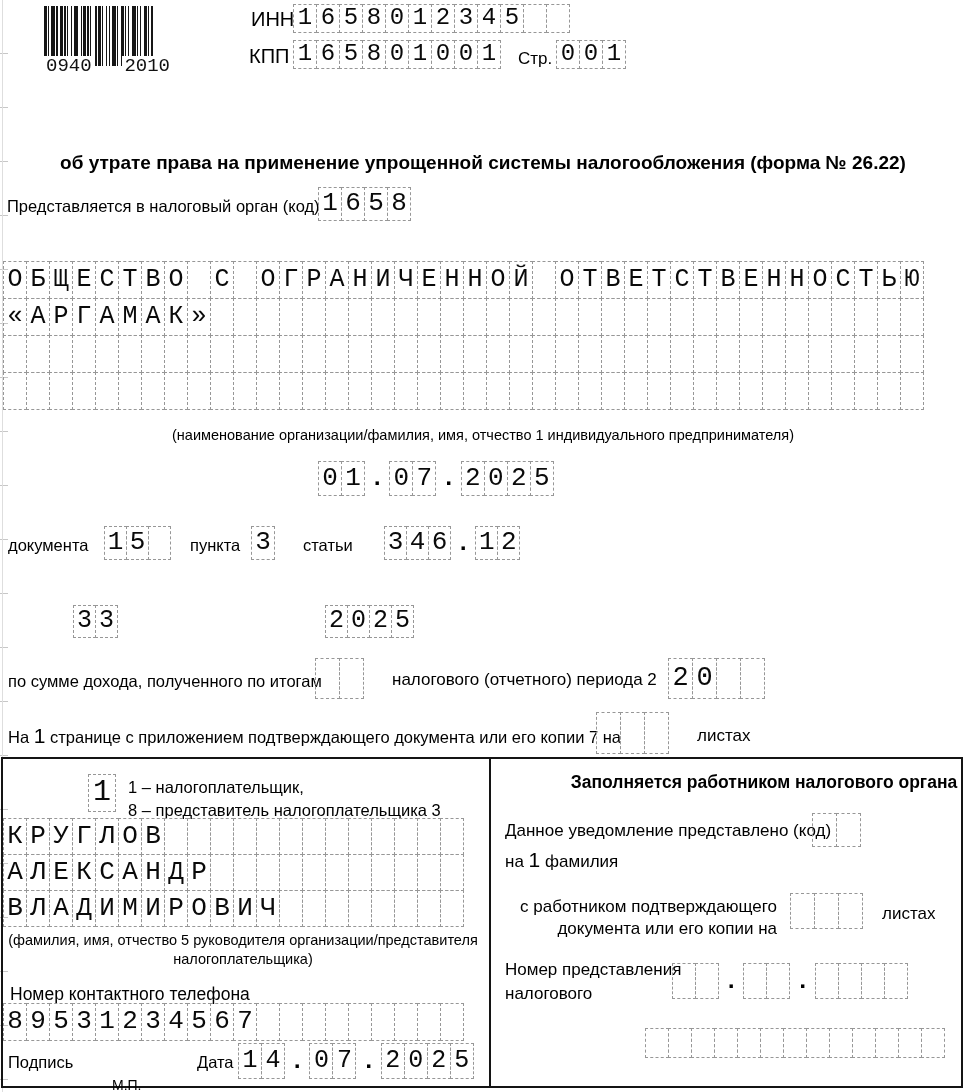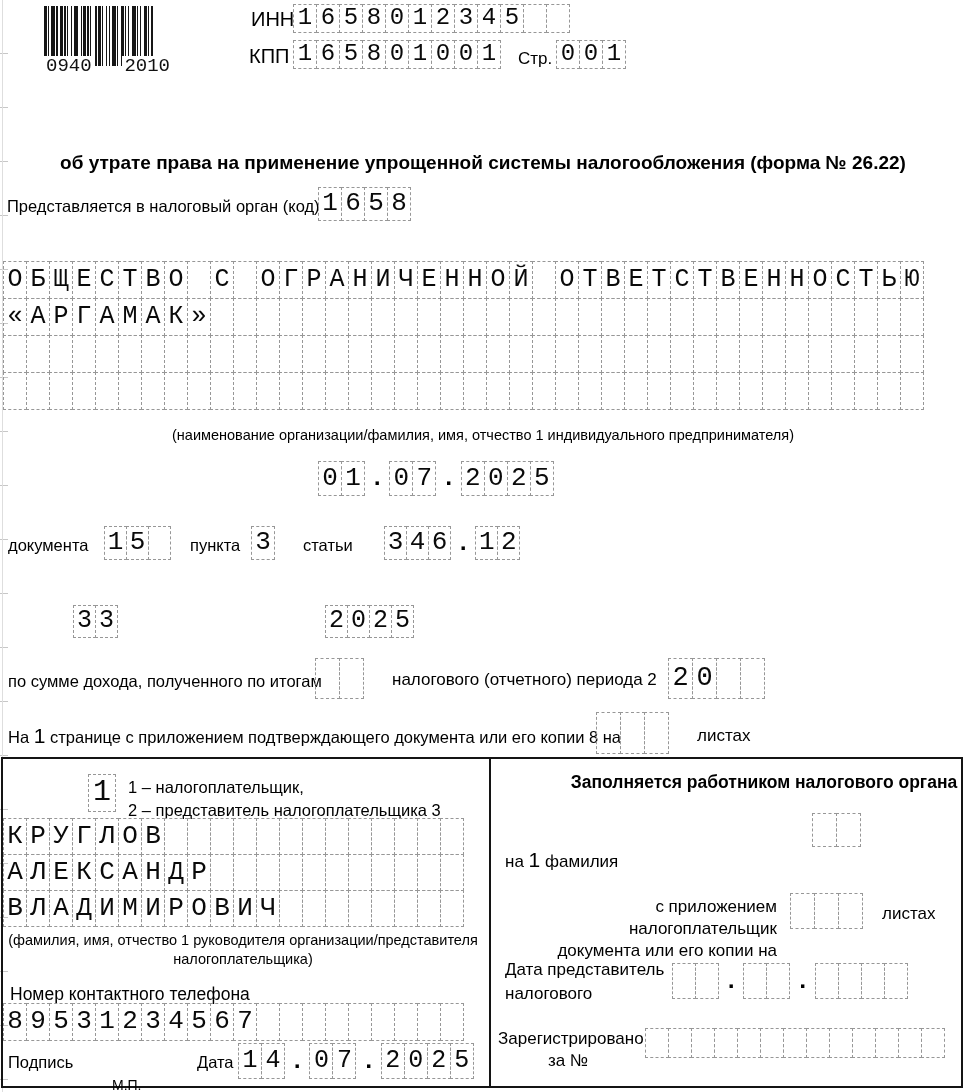--- a/index.html
+++ b/index.html
@@ -146,85 +146,82 @@
   <div class="cells abs" style="left:325px;top:605px;"><span class="cell" style="width: 23px; height: 33px; line-height: 30px; font-size: 25px;">2</span><span class="cell" style="width: 23px; height: 33px; line-height: 30px; font-size: 25px;">0</span><span class="cell" style="width: 23px; height: 33px; line-height: 30px; font-size: 25px;">2</span><span class="cell" style="width: 23px; height: 33px; line-height: 30px; font-size: 25px;">5</span></div>
 
   <div class="abs lbl" style="left:8px;top:672px;">по сумме дохода, полученного по итогам</div>
   <div class="cells abs" style="left:315px;top:658px;"><span class="cell" style="width: 25px; height: 41px; line-height: 38px; font-size: 26px;"></span><span class="cell" style="width: 25px; height: 41px; line-height: 38px; font-size: 26px;"></span></div>
   <div class="abs lbl" style="left:392px;top:670px;font-size:17px;">налогового (отчетного) периода 2</div>
   <div class="cells abs" style="left:668px;top:658px;"><span class="cell" style="width: 25px; height: 41px; line-height: 38px; font-size: 27px;">2</span><span class="cell" style="width: 25px; height: 41px; line-height: 38px; font-size: 27px;">0</span><span class="cell" style="width: 25px; height: 41px; line-height: 38px; font-size: 27px;"></span><span class="cell" style="width: 25px; height: 41px; line-height: 38px; font-size: 27px;"></span></div>
 
   <div class="abs lbl" style="left:8px;top:724px;">
     <span>На</span>
     <span class="bignum">1</span>
-    <span>странице с приложением подтверждающего документа или его копии 8  на</span>
+    <span>странице с приложением подтверждающего документа или его копии 7  на</span>
   </div>
   <div class="cells abs" style="left:596px;top:712px;"><span class="cell" style="width: 25px; height: 42px; line-height: 39px; font-size: 26px;"></span><span class="cell" style="width: 25px; height: 42px; line-height: 39px; font-size: 26px;"></span><span class="cell" style="width: 25px; height: 42px; line-height: 39px; font-size: 26px;"></span></div>
   <div class="abs lbl" style="left:697px;top:726px;font-size:17px;">листах</div>
 
   <div id="bottom-frame"></div>
   <div id="col-divider"></div>
 
   <div class="cells abs" style="left:88px;top:774px;"><span class="cell" style="width: 28px; height: 38px; line-height: 35px; font-size: 30px;">1</span></div>
   <div class="abs lbl" style="left:128px;top:776px;line-height:23px;">
     <div>1 – налогоплательщик,</div>
-    <div>2 – представитель налогоплательщика 3</div>
+    <div>8 – представитель налогоплательщика 3</div>
   </div>
 
   <div class="abs" style="left:3px;top:819px;">
     <div class="cells orgrow"><span class="cell" style="width: 24px; height: 37px; line-height: 34px; font-size: 26px;">К</span><span class="cell" style="width: 24px; height: 37px; line-height: 34px; font-size: 26px;">Р</span><span class="cell" style="width: 24px; height: 37px; line-height: 34px; font-size: 26px;">У</span><span class="cell" style="width: 24px; height: 37px; line-height: 34px; font-size: 26px;">Г</span><span class="cell" style="width: 24px; height: 37px; line-height: 34px; font-size: 26px;">Л</span><span class="cell" style="width: 24px; height: 37px; line-height: 34px; font-size: 26px;">О</span><span class="cell" style="width: 24px; height: 37px; line-height: 34px; font-size: 26px;">В</span><span class="cell" style="width: 24px; height: 37px; line-height: 34px; font-size: 26px;"></span><span class="cell" style="width: 24px; height: 37px; line-height: 34px; font-size: 26px;"></span><span class="cell" style="width: 24px; height: 37px; line-height: 34px; font-size: 26px;"></span><span class="cell" style="width: 24px; height: 37px; line-height: 34px; font-size: 26px;"></span><span class="cell" style="width: 24px; height: 37px; line-height: 34px; font-size: 26px;"></span><span class="cell" style="width: 24px; height: 37px; line-height: 34px; font-size: 26px;"></span><span class="cell" style="width: 24px; height: 37px; line-height: 34px; font-size: 26px;"></span><span class="cell" style="width: 24px; height: 37px; line-height: 34px; font-size: 26px;"></span><span class="cell" style="width: 24px; height: 37px; line-height: 34px; font-size: 26px;"></span><span class="cell" style="width: 24px; height: 37px; line-height: 34px; font-size: 26px;"></span><span class="cell" style="width: 24px; height: 37px; line-height: 34px; font-size: 26px;"></span><span class="cell" style="width: 24px; height: 37px; line-height: 34px; font-size: 26px;"></span><span class="cell" style="width: 24px; height: 37px; line-height: 34px; font-size: 26px;"></span></div>
     <div class="cells orgrow"><span class="cell" style="width: 24px; height: 37px; line-height: 34px; font-size: 26px;">А</span><span class="cell" style="width: 24px; height: 37px; line-height: 34px; font-size: 26px;">Л</span><span class="cell" style="width: 24px; height: 37px; line-height: 34px; font-size: 26px;">Е</span><span class="cell" style="width: 24px; height: 37px; line-height: 34px; font-size: 26px;">К</span><span class="cell" style="width: 24px; height: 37px; line-height: 34px; font-size: 26px;">С</span><span class="cell" style="width: 24px; height: 37px; line-height: 34px; font-size: 26px;">А</span><span class="cell" style="width: 24px; height: 37px; line-height: 34px; font-size: 26px;">Н</span><span class="cell" style="width: 24px; height: 37px; line-height: 34px; font-size: 26px;">Д</span><span class="cell" style="width: 24px; height: 37px; line-height: 34px; font-size: 26px;">Р</span><span class="cell" style="width: 24px; height: 37px; line-height: 34px; font-size: 26px;"></span><span class="cell" style="width: 24px; height: 37px; line-height: 34px; font-size: 26px;"></span><span class="cell" style="width: 24px; height: 37px; line-height: 34px; font-size: 26px;"></span><span class="cell" style="width: 24px; height: 37px; line-height: 34px; font-size: 26px;"></span><span class="cell" style="width: 24px; height: 37px; line-height: 34px; font-size: 26px;"></span><span class="cell" style="width: 24px; height: 37px; line-height: 34px; font-size: 26px;"></span><span class="cell" style="width: 24px; height: 37px; line-height: 34px; font-size: 26px;"></span><span class="cell" style="width: 24px; height: 37px; line-height: 34px; font-size: 26px;"></span><span class="cell" style="width: 24px; height: 37px; line-height: 34px; font-size: 26px;"></span><span class="cell" style="width: 24px; height: 37px; line-height: 34px; font-size: 26px;"></span><span class="cell" style="width: 24px; height: 37px; line-height: 34px; font-size: 26px;"></span></div>
     <div class="cells orgrow"><span class="cell" style="width: 24px; height: 37px; line-height: 34px; font-size: 26px;">В</span><span class="cell" style="width: 24px; height: 37px; line-height: 34px; font-size: 26px;">Л</span><span class="cell" style="width: 24px; height: 37px; line-height: 34px; font-size: 26px;">А</span><span class="cell" style="width: 24px; height: 37px; line-height: 34px; font-size: 26px;">Д</span><span class="cell" style="width: 24px; height: 37px; line-height: 34px; font-size: 26px;">И</span><span class="cell" style="width: 24px; height: 37px; line-height: 34px; font-size: 26px;">М</span><span class="cell" style="width: 24px; height: 37px; line-height: 34px; font-size: 26px;">И</span><span class="cell" style="width: 24px; height: 37px; line-height: 34px; font-size: 26px;">Р</span><span class="cell" style="width: 24px; height: 37px; line-height: 34px; font-size: 26px;">О</span><span class="cell" style="width: 24px; height: 37px; line-height: 34px; font-size: 26px;">В</span><span class="cell" style="width: 24px; height: 37px; line-height: 34px; font-size: 26px;">И</span><span class="cell" style="width: 24px; height: 37px; line-height: 34px; font-size: 26px;">Ч</span><span class="cell" style="width: 24px; height: 37px; line-height: 34px; font-size: 26px;"></span><span class="cell" style="width: 24px; height: 37px; line-height: 34px; font-size: 26px;"></span><span class="cell" style="width: 24px; height: 37px; line-height: 34px; font-size: 26px;"></span><span class="cell" style="width: 24px; height: 37px; line-height: 34px; font-size: 26px;"></span><span class="cell" style="width: 24px; height: 37px; line-height: 34px; font-size: 26px;"></span><span class="cell" style="width: 24px; height: 37px; line-height: 34px; font-size: 26px;"></span><span class="cell" style="width: 24px; height: 37px; line-height: 34px; font-size: 26px;"></span><span class="cell" style="width: 24px; height: 37px; line-height: 34px; font-size: 26px;"></span></div>
   </div>
   <div class="abs lbl-sm center" style="left:3px;top:931px;width:480px;line-height:19px;">
-    <div>(фамилия, имя, отчество 1  руководителя организации/представителя</div>
+    <div>(фамилия, имя, отчество 5  руководителя организации/представителя</div>
     <div>налогоплательщика)</div>
   </div>
 
   <div class="abs lbl" style="left:10px;top:984px;font-size:17.5px;">Номер контактного телефона</div>
   <div class="cells abs" style="left:3px;top:1003px;"><span class="cell" style="width: 24px; height: 38px; line-height: 35px; font-size: 26px;">8</span><span class="cell" style="width: 24px; height: 38px; line-height: 35px; font-size: 26px;">9</span><span class="cell" style="width: 24px; height: 38px; line-height: 35px; font-size: 26px;">5</span><span class="cell" style="width: 24px; height: 38px; line-height: 35px; font-size: 26px;">3</span><span class="cell" style="width: 24px; height: 38px; line-height: 35px; font-size: 26px;">1</span><span class="cell" style="width: 24px; height: 38px; line-height: 35px; font-size: 26px;">2</span><span class="cell" style="width: 24px; height: 38px; line-height: 35px; font-size: 26px;">3</span><span class="cell" style="width: 24px; height: 38px; line-height: 35px; font-size: 26px;">4</span><span class="cell" style="width: 24px; height: 38px; line-height: 35px; font-size: 26px;">5</span><span class="cell" style="width: 24px; height: 38px; line-height: 35px; font-size: 26px;">6</span><span class="cell" style="width: 24px; height: 38px; line-height: 35px; font-size: 26px;">7</span><span class="cell" style="width: 24px; height: 38px; line-height: 35px; font-size: 26px;"></span><span class="cell" style="width: 24px; height: 38px; line-height: 35px; font-size: 26px;"></span><span class="cell" style="width: 24px; height: 38px; line-height: 35px; font-size: 26px;"></span><span class="cell" style="width: 24px; height: 38px; line-height: 35px; font-size: 26px;"></span><span class="cell" style="width: 24px; height: 38px; line-height: 35px; font-size: 26px;"></span><span class="cell" style="width: 24px; height: 38px; line-height: 35px; font-size: 26px;"></span><span class="cell" style="width: 24px; height: 38px; line-height: 35px; font-size: 26px;"></span><span class="cell" style="width: 24px; height: 38px; line-height: 35px; font-size: 26px;"></span><span class="cell" style="width: 24px; height: 38px; line-height: 35px; font-size: 26px;"></span></div>
 
   <div class="abs lbl" style="left:8px;top:1053px;">Подпись</div>
   <div class="abs lbl" style="left:197px;top:1053px;">Дата</div>
   <div class="cells abs" style="left:238px;top:1043px;">
     <span class="grp"><span class="cell" style="width: 24px; height: 36px; line-height: 33px; font-size: 25px;">1</span><span class="cell" style="width: 24px; height: 36px; line-height: 33px; font-size: 25px;">4</span></span>
     <span class="dot">.</span>
     <span class="grp"><span class="cell" style="width: 24px; height: 36px; line-height: 33px; font-size: 25px;">0</span><span class="cell" style="width: 24px; height: 36px; line-height: 33px; font-size: 25px;">7</span></span>
     <span class="dot">.</span>
     <span class="grp"><span class="cell" style="width: 24px; height: 36px; line-height: 33px; font-size: 25px;">2</span><span class="cell" style="width: 24px; height: 36px; line-height: 33px; font-size: 25px;">0</span><span class="cell" style="width: 24px; height: 36px; line-height: 33px; font-size: 25px;">2</span><span class="cell" style="width: 24px; height: 36px; line-height: 33px; font-size: 25px;">5</span></span>
   </div>
   <div class="abs" style="left:112px;top:1077px;font-size:14px;">М.П.</div>
 
   <div class="abs bold center" style="left:490px;top:772px;width:548px;font-size:17.5px;">Заполняется работником налогового органа</div>
 
+  <div class="abs official-lbl" style="left:505px;top:820px;">Данное уведомление представлено (код)</div>
   <div class="cells abs" style="left:812px;top:813px;"><span class="cell" style="width: 25px; height: 34px; line-height: 31px; font-size: 24px;"></span><span class="cell" style="width: 25px; height: 34px; line-height: 31px; font-size: 24px;"></span></div>
   <div class="abs official-lbl" style="left:505px;top:849px;">
     <span>на</span>
     <span class="bignum">1</span>
     <span>фамилия</span>
   </div>
 
   <div class="abs official-lbl right" style="left:505px;top:896px;width:272px;">
-    <div>с приложением налогоплательщик</div>
+    <div>с работником подтверждающего</div>
     <div>документа или его копии на</div>
   </div>
   <div class="cells abs" style="left:790px;top:893px;"><span class="cell" style="width: 25px; height: 36px; line-height: 33px; font-size: 24px;"></span><span class="cell" style="width: 25px; height: 36px; line-height: 33px; font-size: 24px;"></span><span class="cell" style="width: 25px; height: 36px; line-height: 33px; font-size: 24px;"></span></div>
   <div class="abs official-lbl" style="left:882px;top:903px;">листах</div>
 
   <div class="abs official-lbl" style="left:505px;top:958px;line-height:24px;">
-    <div>Дата представитель</div>
+    <div>Номер представления</div>
     <div>налогового</div>
   </div>
   <div class="cells abs" style="left:672px;top:963px;">
     <span class="grp"><span class="cell" style="width: 24px; height: 36px; line-height: 33px; font-size: 24px;"></span><span class="cell" style="width: 24px; height: 36px; line-height: 33px; font-size: 24px;"></span></span>
     <span class="dot">.</span>
     <span class="grp"><span class="cell" style="width: 24px; height: 36px; line-height: 33px; font-size: 24px;"></span><span class="cell" style="width: 24px; height: 36px; line-height: 33px; font-size: 24px;"></span></span>
     <span class="dot">.</span>
     <span class="grp"><span class="cell" style="width: 24px; height: 36px; line-height: 33px; font-size: 24px;"></span><span class="cell" style="width: 24px; height: 36px; line-height: 33px; font-size: 24px;"></span><span class="cell" style="width: 24px; height: 36px; line-height: 33px; font-size: 24px;"></span><span class="cell" style="width: 24px; height: 36px; line-height: 33px; font-size: 24px;"></span></span>
   </div>
 
-  <div class="abs official-lbl center" style="left:498px;top:1028px;width:140px;">
-    <div>Зарегистрировано</div>
-    <div>за №</div>
-  </div>
   <div class="cells abs" style="left:645px;top:1028px;"><span class="cell" style="width: 24px; height: 30px; line-height: 27px; font-size: 22px;"></span><span class="cell" style="width: 24px; height: 30px; line-height: 27px; font-size: 22px;"></span><span class="cell" style="width: 24px; height: 30px; line-height: 27px; font-size: 22px;"></span><span class="cell" style="width: 24px; height: 30px; line-height: 27px; font-size: 22px;"></span><span class="cell" style="width: 24px; height: 30px; line-height: 27px; font-size: 22px;"></span><span class="cell" style="width: 24px; height: 30px; line-height: 27px; font-size: 22px;"></span><span class="cell" style="width: 24px; height: 30px; line-height: 27px; font-size: 22px;"></span><span class="cell" style="width: 24px; height: 30px; line-height: 27px; font-size: 22px;"></span><span class="cell" style="width: 24px; height: 30px; line-height: 27px; font-size: 22px;"></span><span class="cell" style="width: 24px; height: 30px; line-height: 27px; font-size: 22px;"></span><span class="cell" style="width: 24px; height: 30px; line-height: 27px; font-size: 22px;"></span><span class="cell" style="width: 24px; height: 30px; line-height: 27px; font-size: 22px;"></span><span class="cell" style="width: 24px; height: 30px; line-height: 27px; font-size: 22px;"></span></div>
 
 </div>
 
 </body></html>

